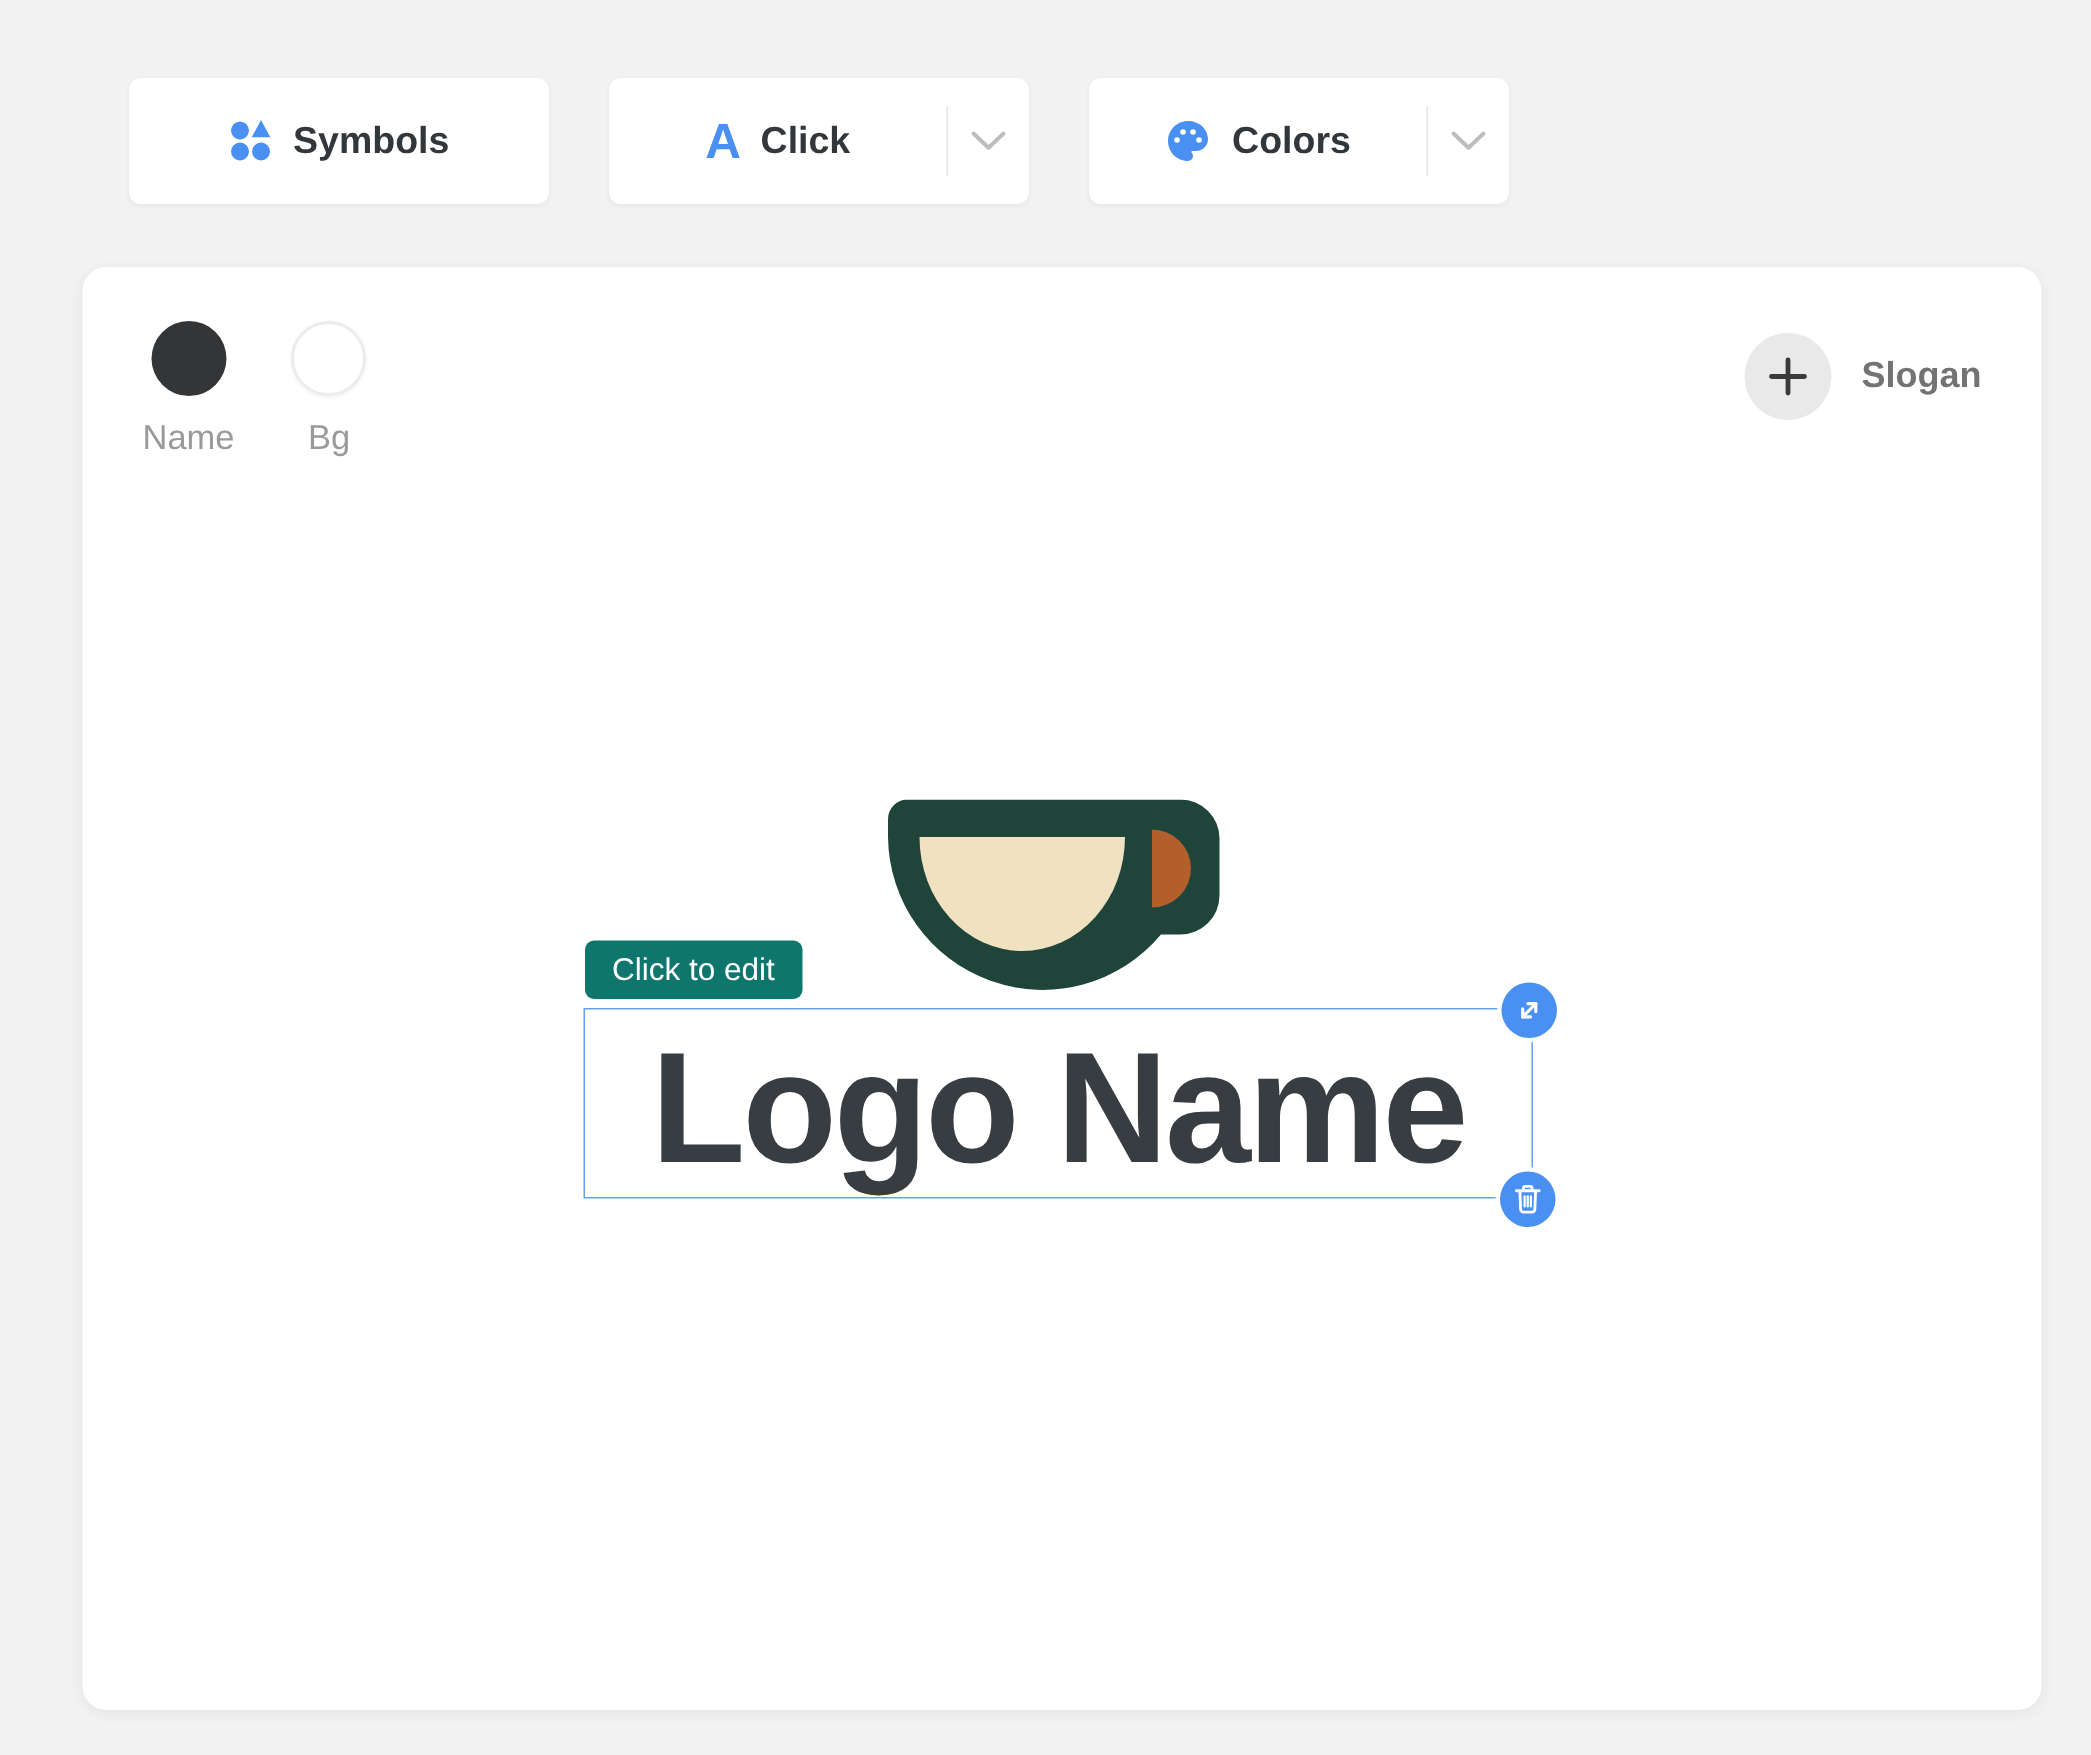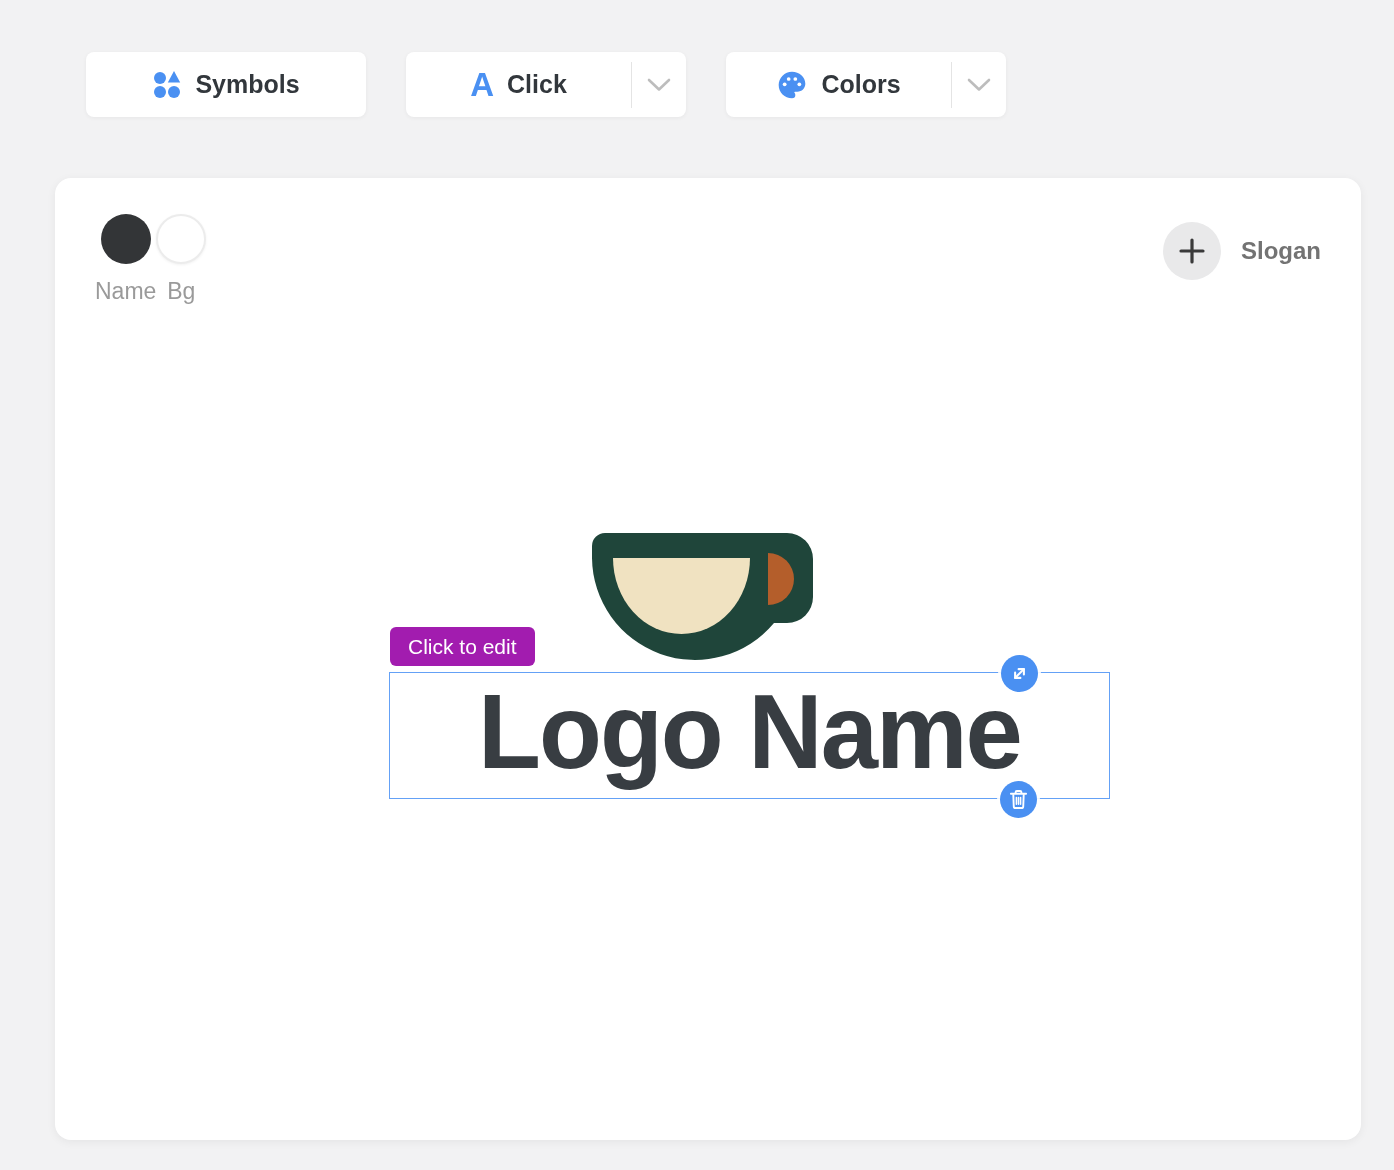--- a/index.html
+++ b/index.html
@@ -10,21 +10,21 @@
     position:relative;
     overflow:hidden;
   }
 
   
   .toolbar {
     position:absolute; top:52px; left:86px;
     display:flex; gap:40px;
   }
   .tool-btn {
-    width:280px; height:65px;
+    width:280px; height:84px;
     background:#ffffff;
     border:none;
     border-radius:8px;
     box-shadow:0 1px 4px rgba(0,0,0,0.05);
     display:flex; align-items:center;
     cursor:pointer;
     font-family:"Liberation Sans", sans-serif;
   }
   .tool-main {
     flex:1; display:flex; align-items:center; justify-content:center; gap:13px;
@@ -47,21 +47,21 @@
     position:absolute; left:55px; top:178px;
     width:1306px; height:962px;
     background:#ffffff;
     border-radius:16px;
     box-shadow:0 2px 10px rgba(0,0,0,0.06);
   }
 
   
   .swatches {
     position:absolute; left:40px; top:36px;
-    display:flex; 
+    display:flex; gap:38px;
   }
   .swatch-col { display:flex; flex-direction:column; align-items:center; gap:14px; }
   .swatch-circle {
     width:50px; height:50px; border-radius:50%;
     cursor:pointer;
   }
   .swatch-name { background:#333537; }
   .swatch-bg { background:#ffffff; border:2px solid #ececec; box-shadow:0 1px 3px rgba(0,0,0,0.06); }
   .swatch-label { font-size:23px; color:#9a9a9a; }
 
@@ -77,29 +77,29 @@
     display:flex; align-items:center; justify-content:center;
   }
   .slogan-label { font-size:24px; font-weight:700; color:#737373; }
 
   
   .cup { position:absolute; left:537px; top:355px; }
 
   .edit-badge {
     position:absolute; left:335px; top:449px;
     height:39px; padding:0 18px;
-    background:#a21caf; border-radius:6px;
+    background:#0f766e; border-radius:6px;
     color:#ffffff; font-size:21px;
     display:flex; align-items:center;
   }
   .selection {
     position:absolute; left:334px; top:494px;
-    width:721px; height:127px;
+    width:633px; height:127px;
     border:1.5px solid #64a1f6;
-    display:flex; align-items:flex-start; justify-content:center;
+    display:flex; align-items:flex-end; justify-content:center;
     cursor:text;
   }
   .logo-name {
     font-size:103px; font-weight:700; letter-spacing:-2px;
     color:#383d42; white-space:nowrap;
     transform:scaleY(1.02);
   }
   .handle-btn {
     position:absolute;
     width:37px; height:37px; border-radius:50%;

